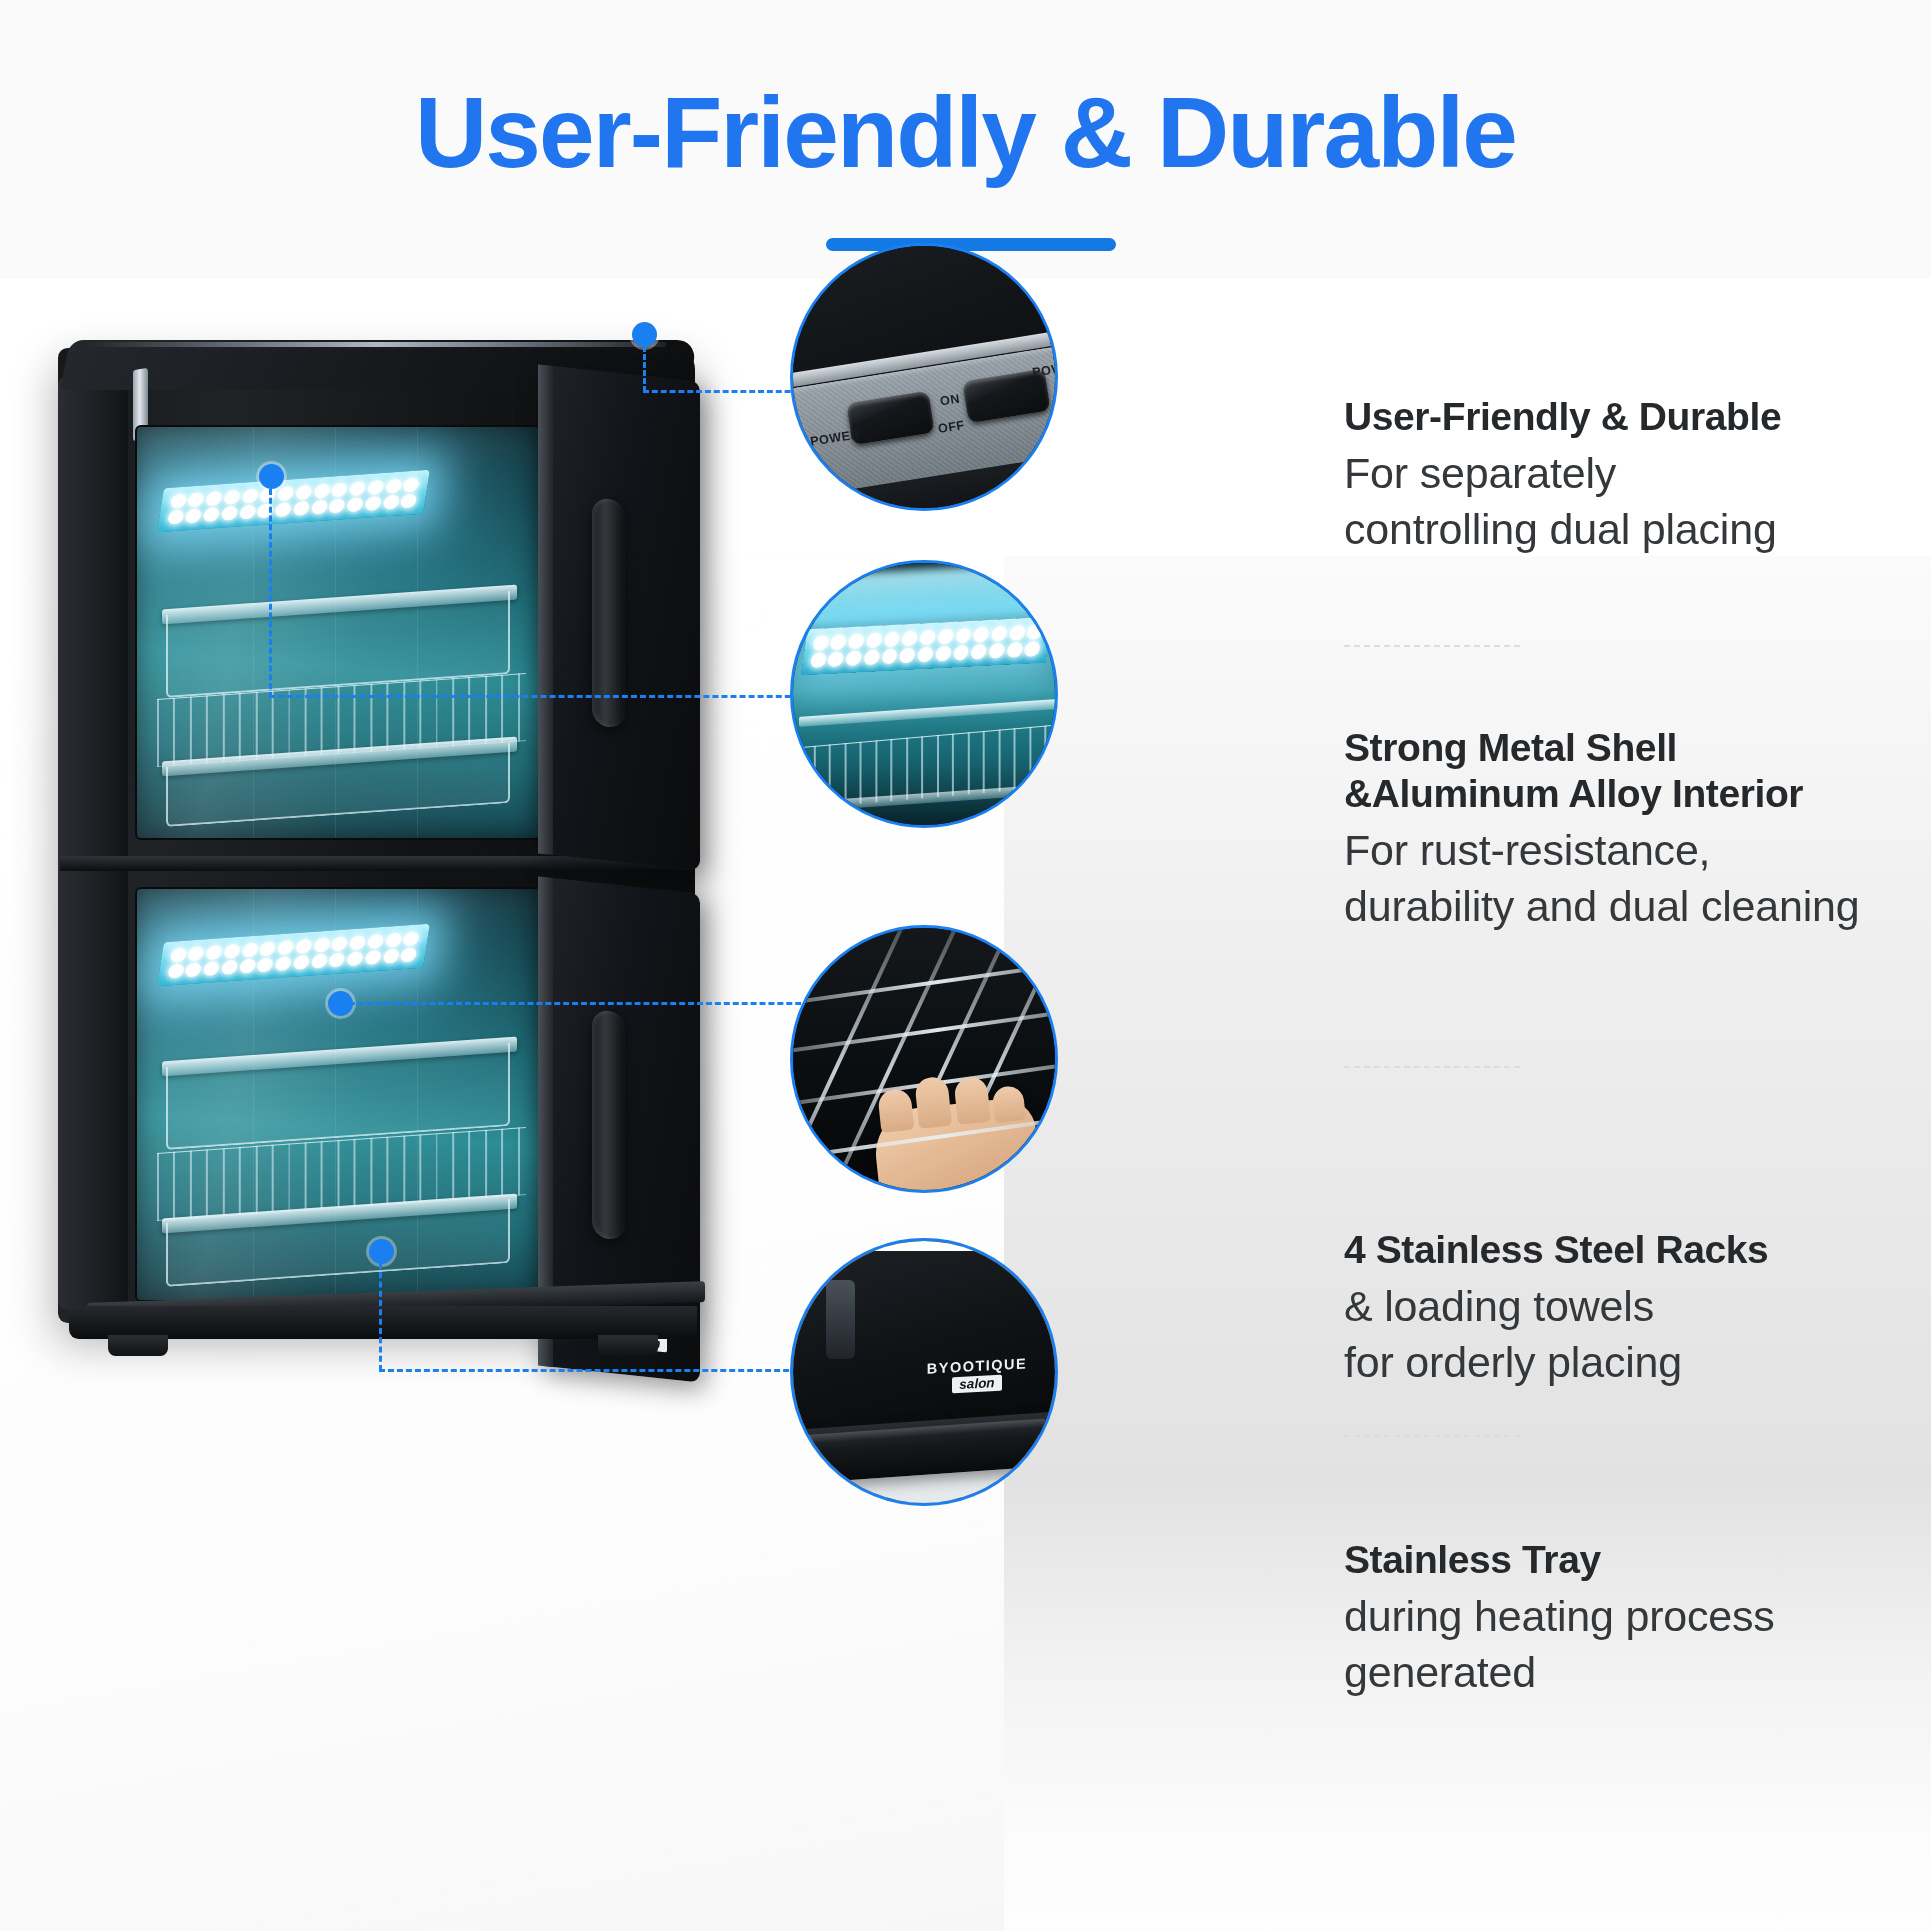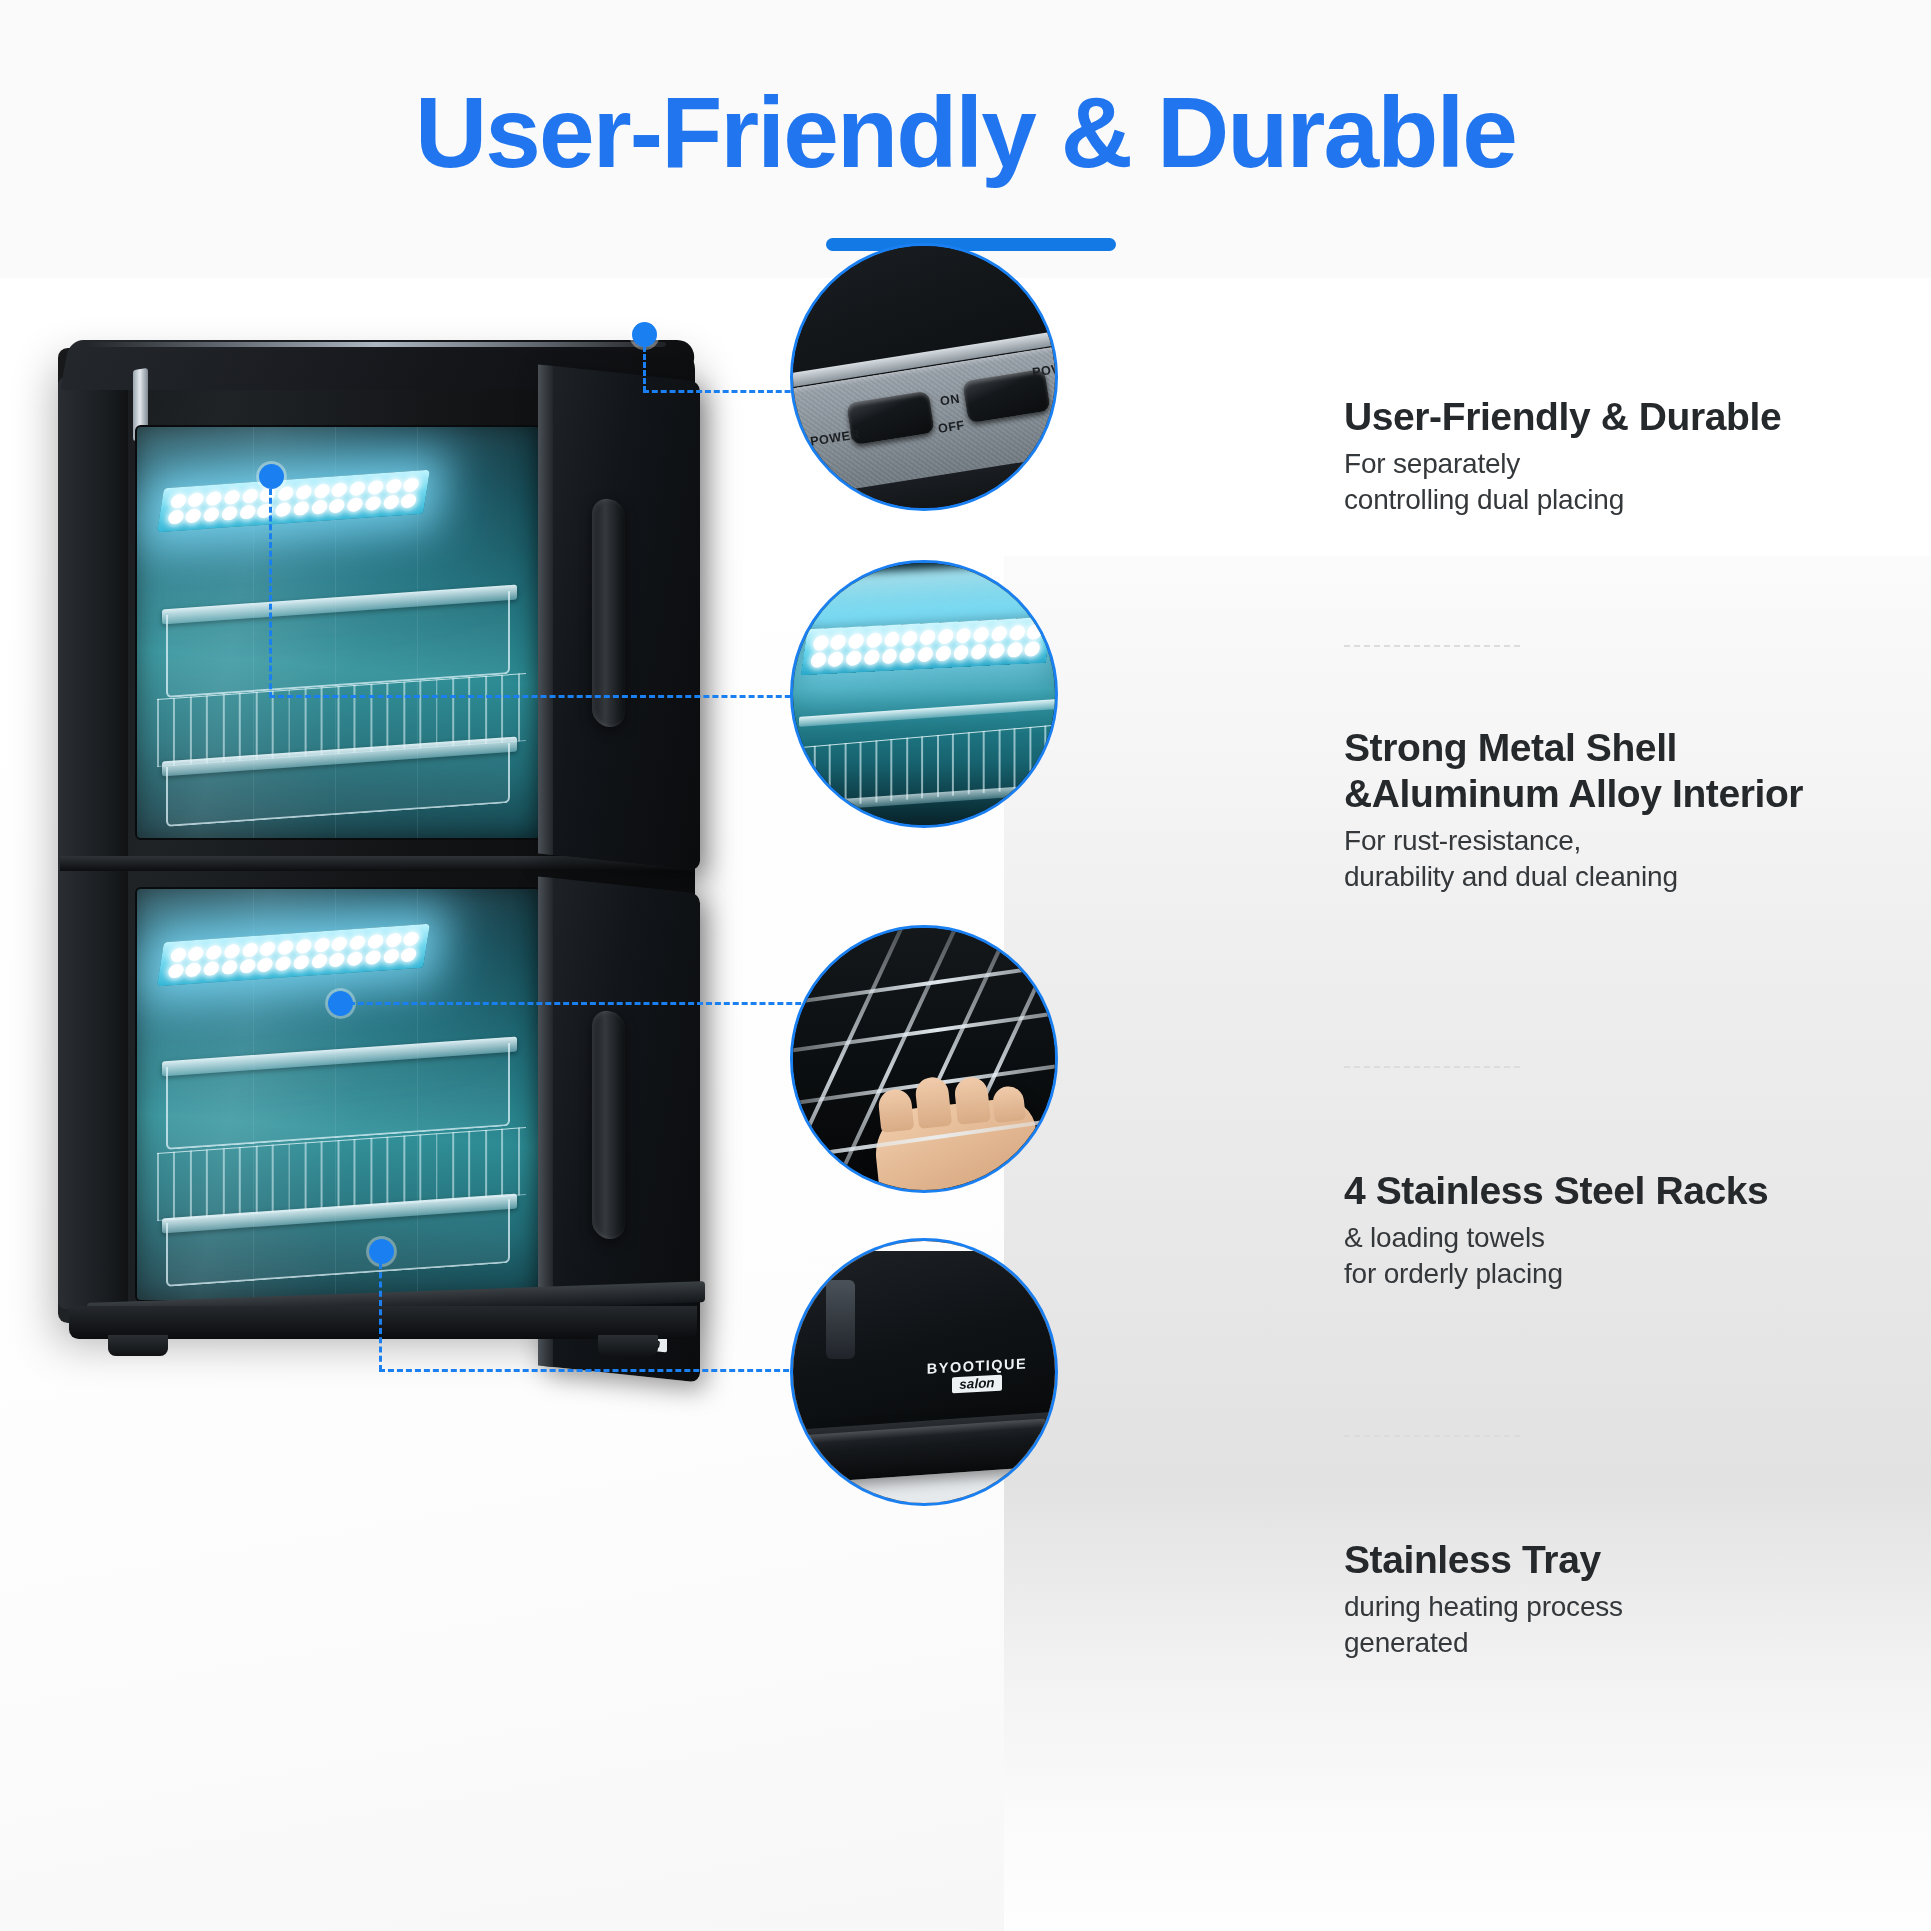--- a/index.html
+++ b/index.html
@@ -509,33 +509,33 @@
   }
 
   
   .callout {
     position: absolute;
     left: 1344px;
     width: 579px;
   }
   #callout-1 { top: 394px; }
   #callout-2 { top: 725px; }
-  #callout-3 { top: 1168px; }
+  #callout-3 { top: 1227px; }
   #callout-4 { top: 1537px; }
 
   .callout-title {
     font-size: 39px;
     font-weight: 700;
     color: #26292c;
     line-height: 1.18;
     letter-spacing: -0.4px;
     margin-bottom: 5.8px;
   }
   .callout-desc {
-    font-size: 28px;
+    font-size: 43px;
     font-weight: 400;
     color: #34383b;
     line-height: 1.30;
     letter-spacing: -0.2px;
   }
   .callout-desc div { white-space: nowrap; }
 
   .divider {
     position: absolute;
     left: 1344px;

